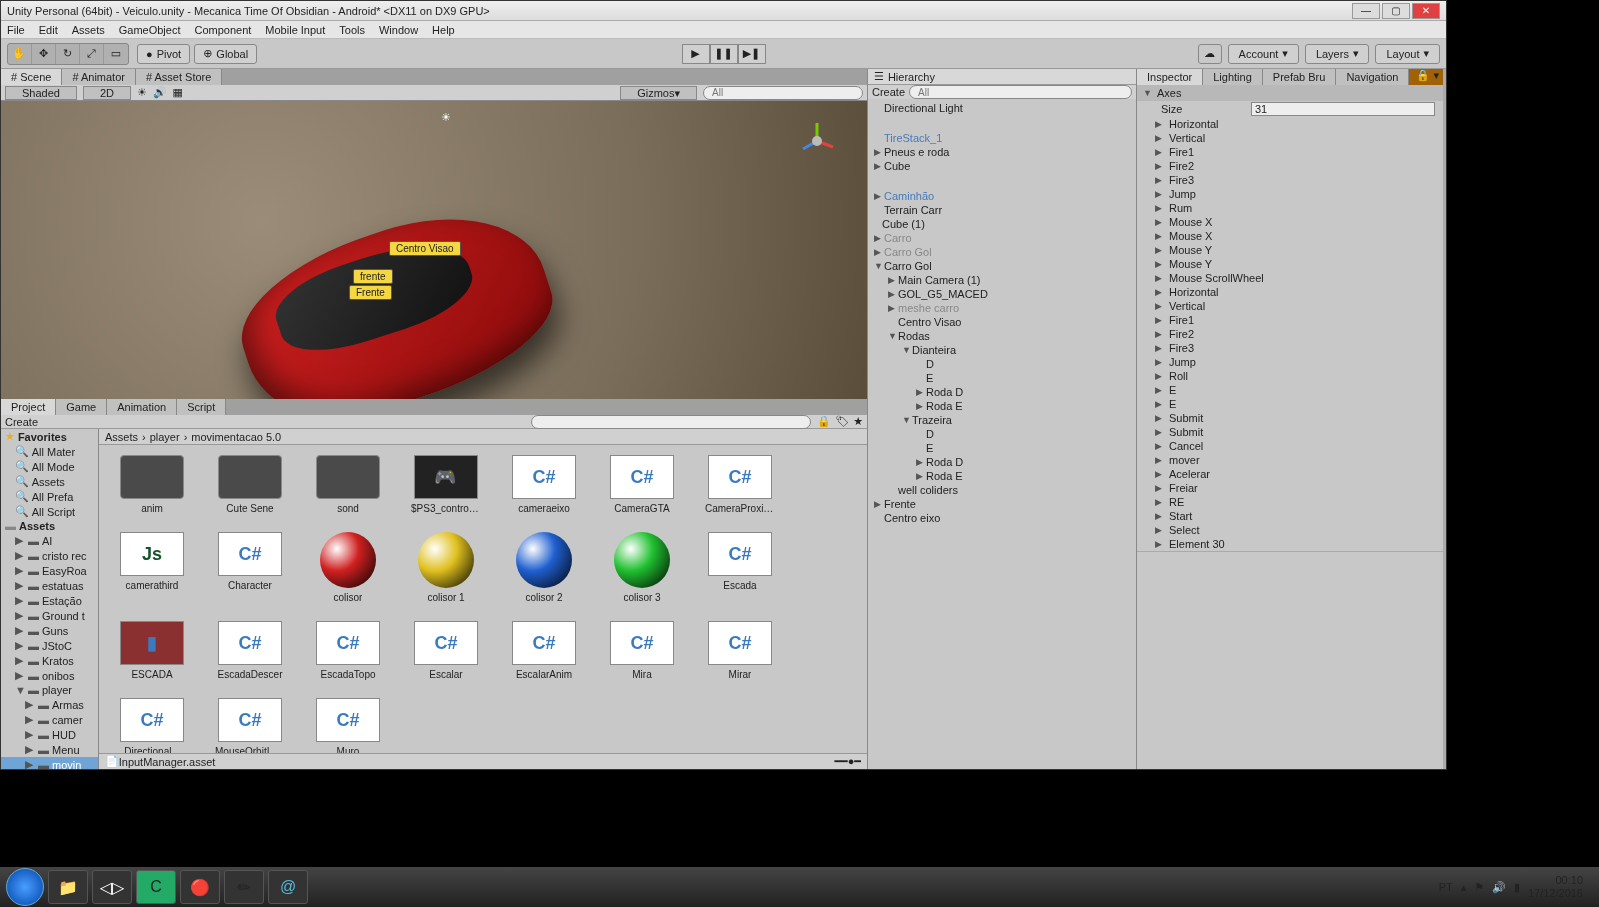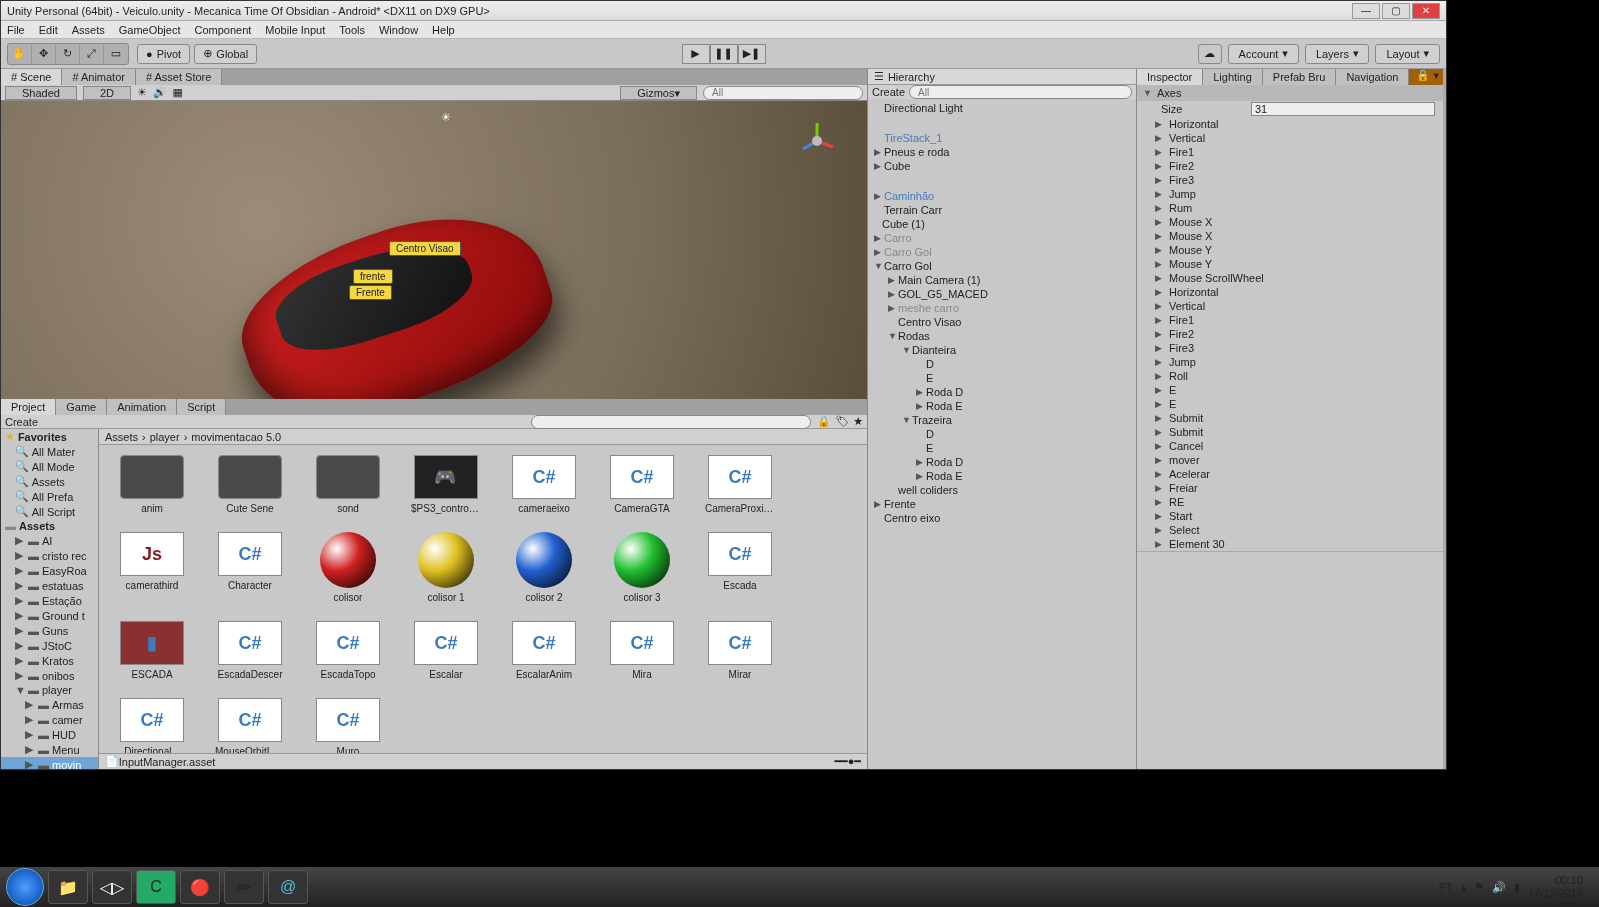--- a/index.html
+++ b/index.html
@@ -229,21 +229,21 @@
                 </div>
                 <div class="asset-item">
                   <div class="asset-thumb">C#</div>
                   <div class="asset-name">CameraGTA</div>
                 </div>
                 <div class="asset-item">
                   <div class="asset-thumb">C#</div>
                   <div class="asset-name">CameraProxima</div>
                 </div>
                 <div class="asset-item">
-                  <div class="asset-thumb" style="color: #7f1d1d;">Js</div>
+                  <div class="asset-thumb" style="color: #14532d;">Js</div>
                   <div class="asset-name">camerathird</div>
                 </div>
                 <div class="asset-item">
                   <div class="asset-thumb">C#</div>
                   <div class="asset-name">Character</div>
                 </div>
                 <div class="asset-item">
                   <div class="asset-thumb sphere" style="background: radial-gradient(circle at 30% 30%, rgb(255, 255, 255), rgb(208, 32, 32) 40%, rgb(0, 0, 0));"></div>
                   <div class="asset-name">colisor</div>
                 </div>

